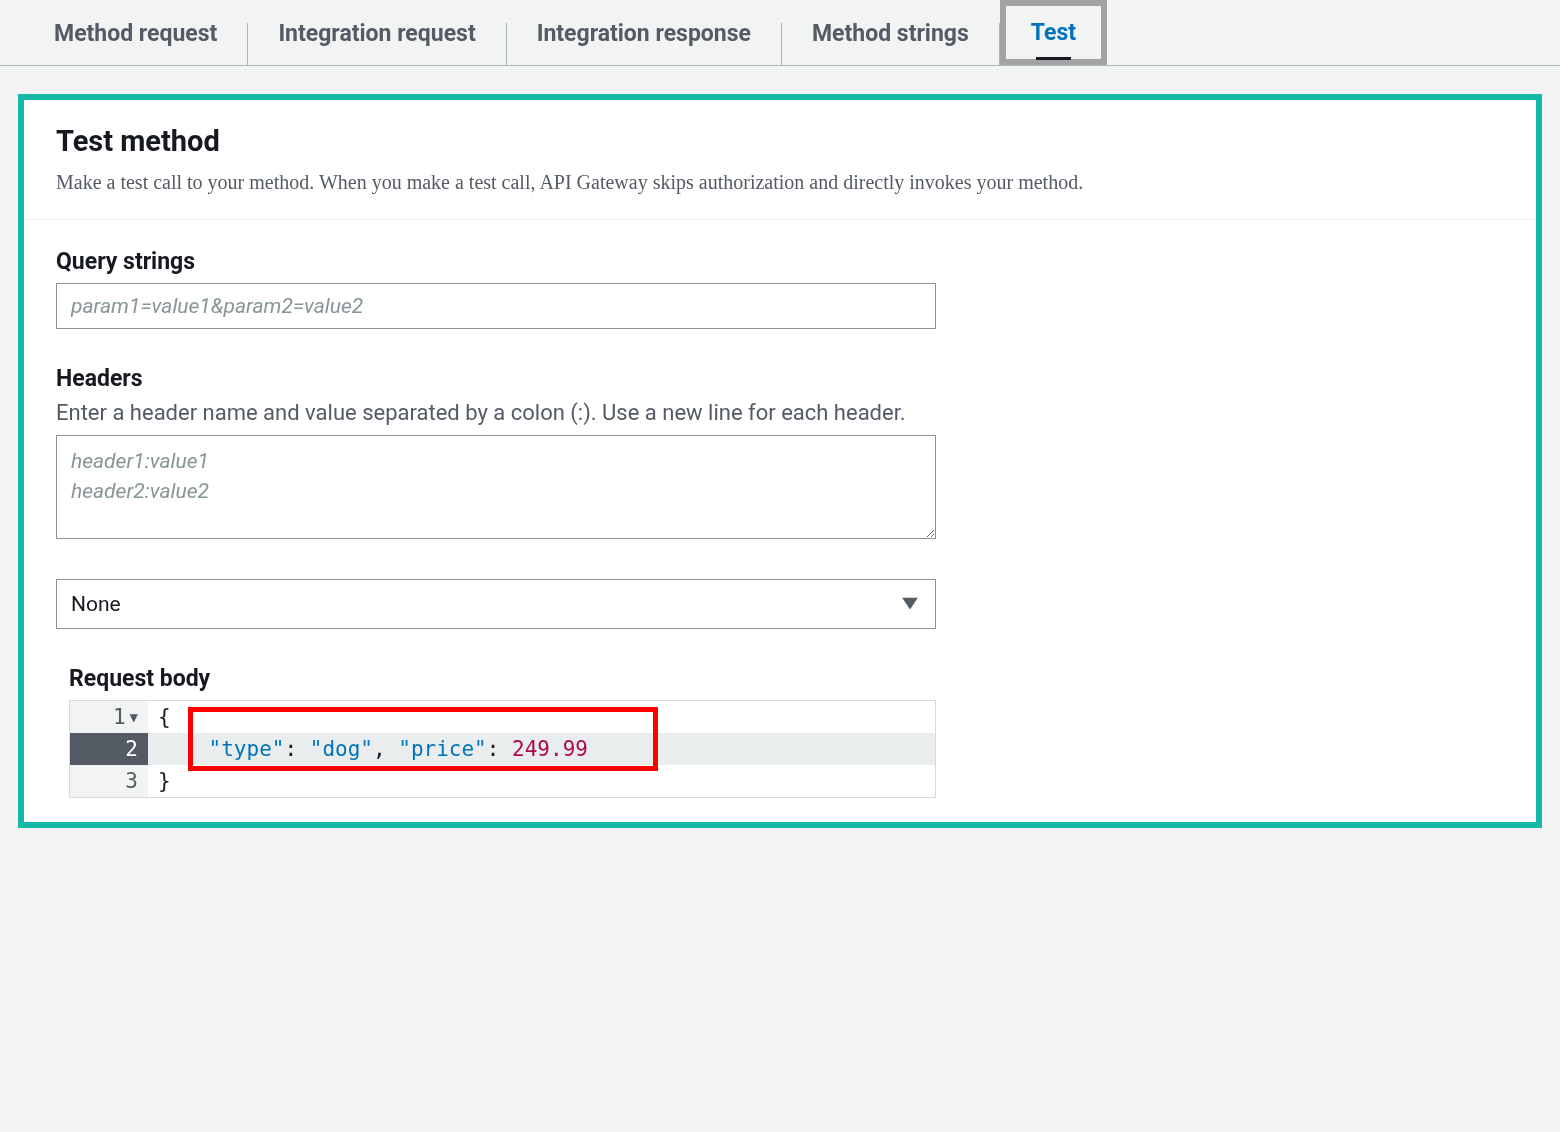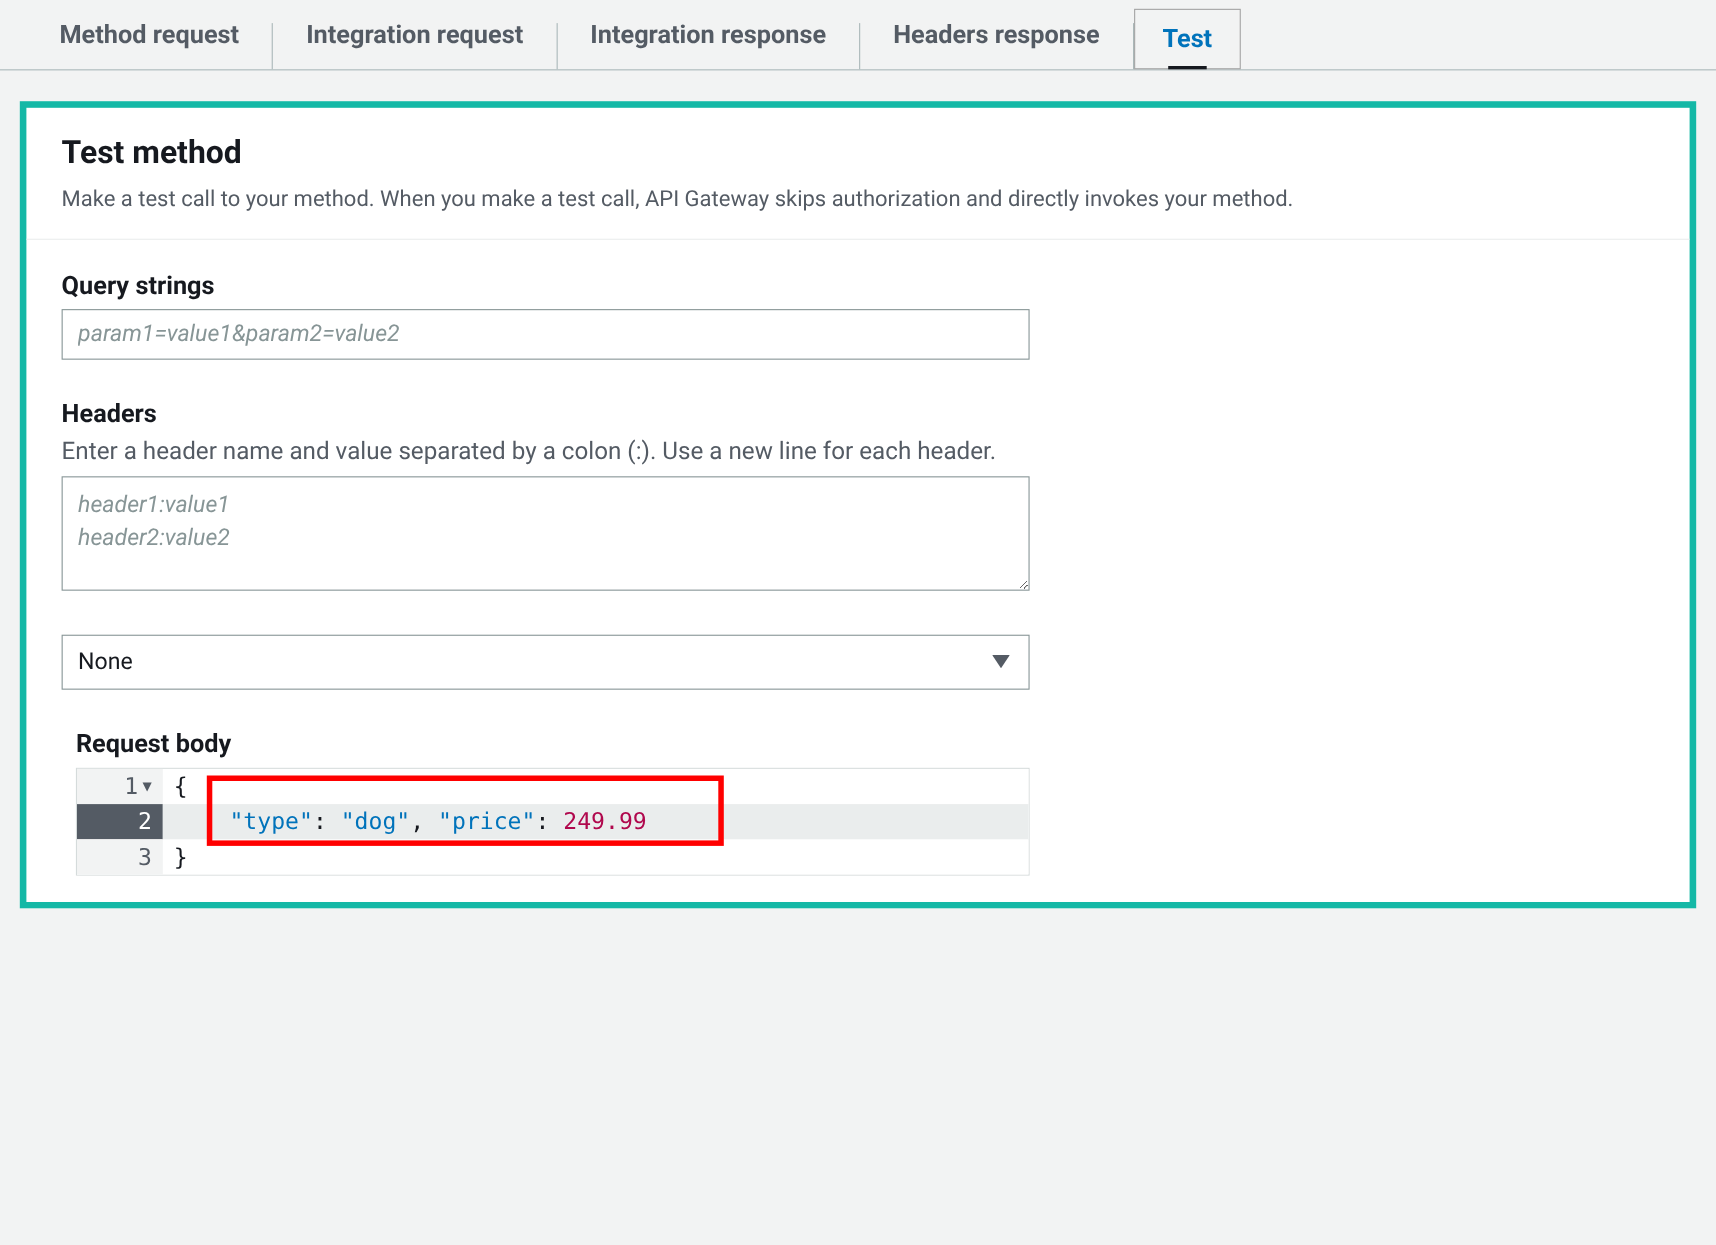--- a/index.html
+++ b/index.html
@@ -35,21 +35,21 @@
     bottom: -1px;
     height: 3px;
     background: #16191f;
   }
   .tab-sep {
     width: 1px;
     height: 42px;
     background: #aab7b8;
   }
   .highlight-red {
-    border: 1px solid #a3a3a3;
+    border: 6px solid #a3a3a3;
     box-sizing: border-box;
   }
   .tab.highlight-red {
     padding: 13px 25px;
   }
 
   .panel {
     margin: 28px 18px 0 18px;
     background: #ffffff;
     border: 6px solid #14b8a6;
@@ -62,20 +62,21 @@
   .panel-title {
     font-size: 29px;
     font-weight: 700;
     color: #16191f;
     margin-bottom: 10px;
   }
   .panel-desc {
     font-size: 20px;
     color: #545b64;
     line-height: 1.45;
+    font-family: Liberation Serif, serif;
   }
   .content {
     padding: 28px 32px 0 32px;
   }
   .section { margin-bottom: 36px; max-width: 880px; }
   .label {
     font-size: 23px;
     font-weight: 700;
     color: #16191f;
     margin-bottom: 8px;
@@ -172,21 +173,21 @@
 </head>
 <body>
 
 <div class="tabs-row">
   <div class="tab"><span>Method request</span></div>
   <div class="tab-sep"></div>
   <div class="tab"><span>Integration request</span></div>
   <div class="tab-sep"></div>
   <div class="tab"><span>Integration response</span></div>
   <div class="tab-sep"></div>
-  <div class="tab"><span>Headers response</span></div>
+  <div class="tab"><span>Method strings</span></div>
   <div class="tab-sep"></div>
   <div class="tab active highlight-red"><span>Test</span></div>
 </div>
 
 <div class="panel">
   <div class="panel-header">
     <div class="panel-title">Test method</div>
     <div class="panel-desc">Make a test call to your method. When you make a test call, API Gateway skips authorization and directly invokes your method.</div>
   </div>
 

